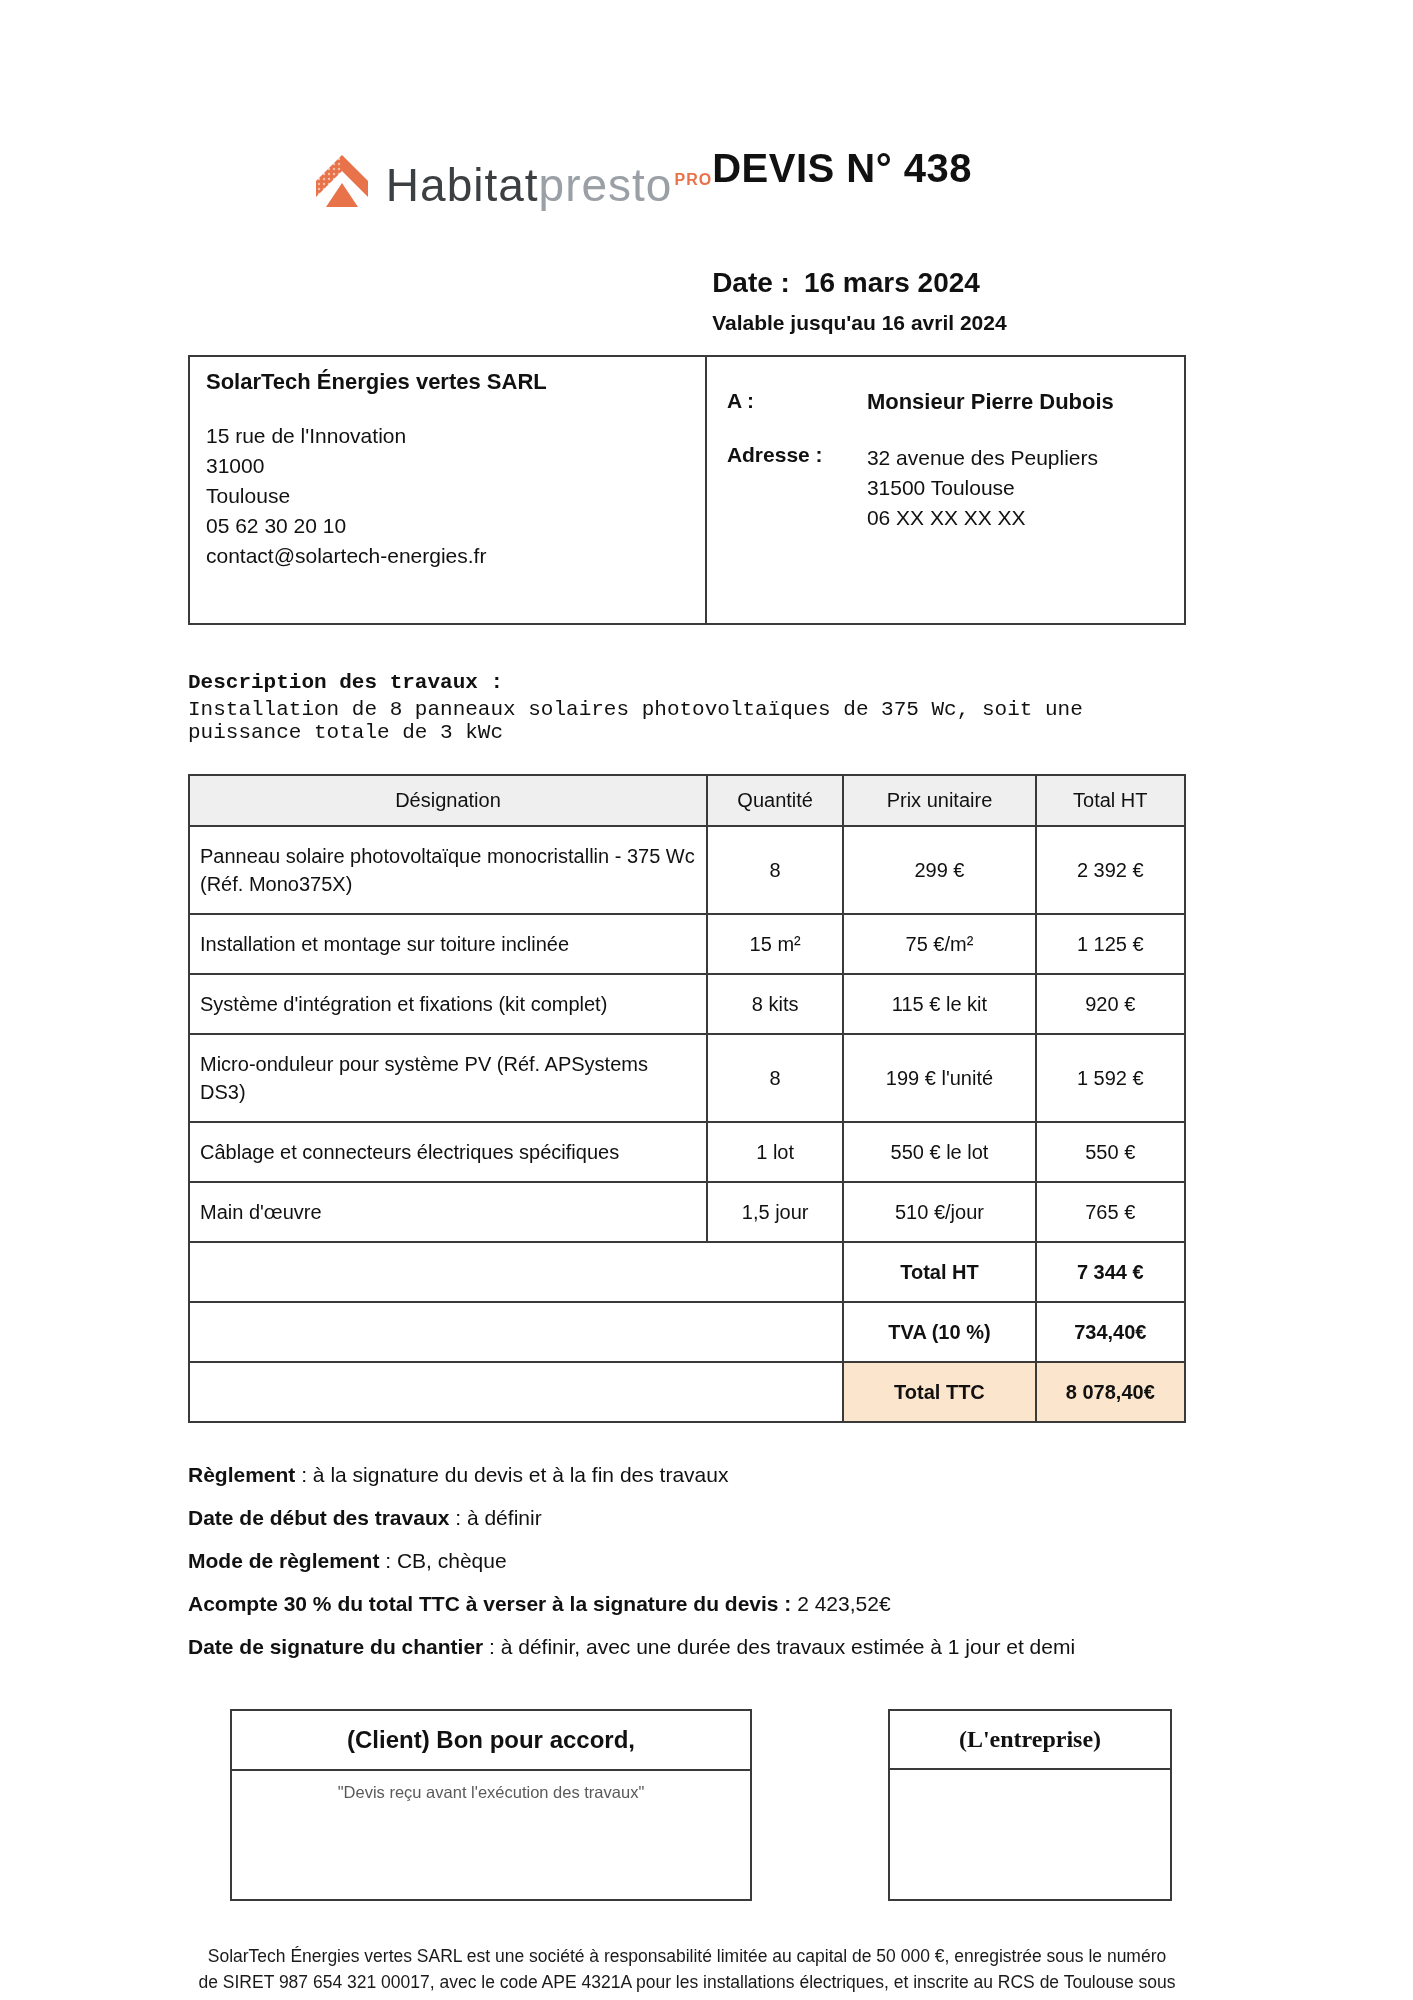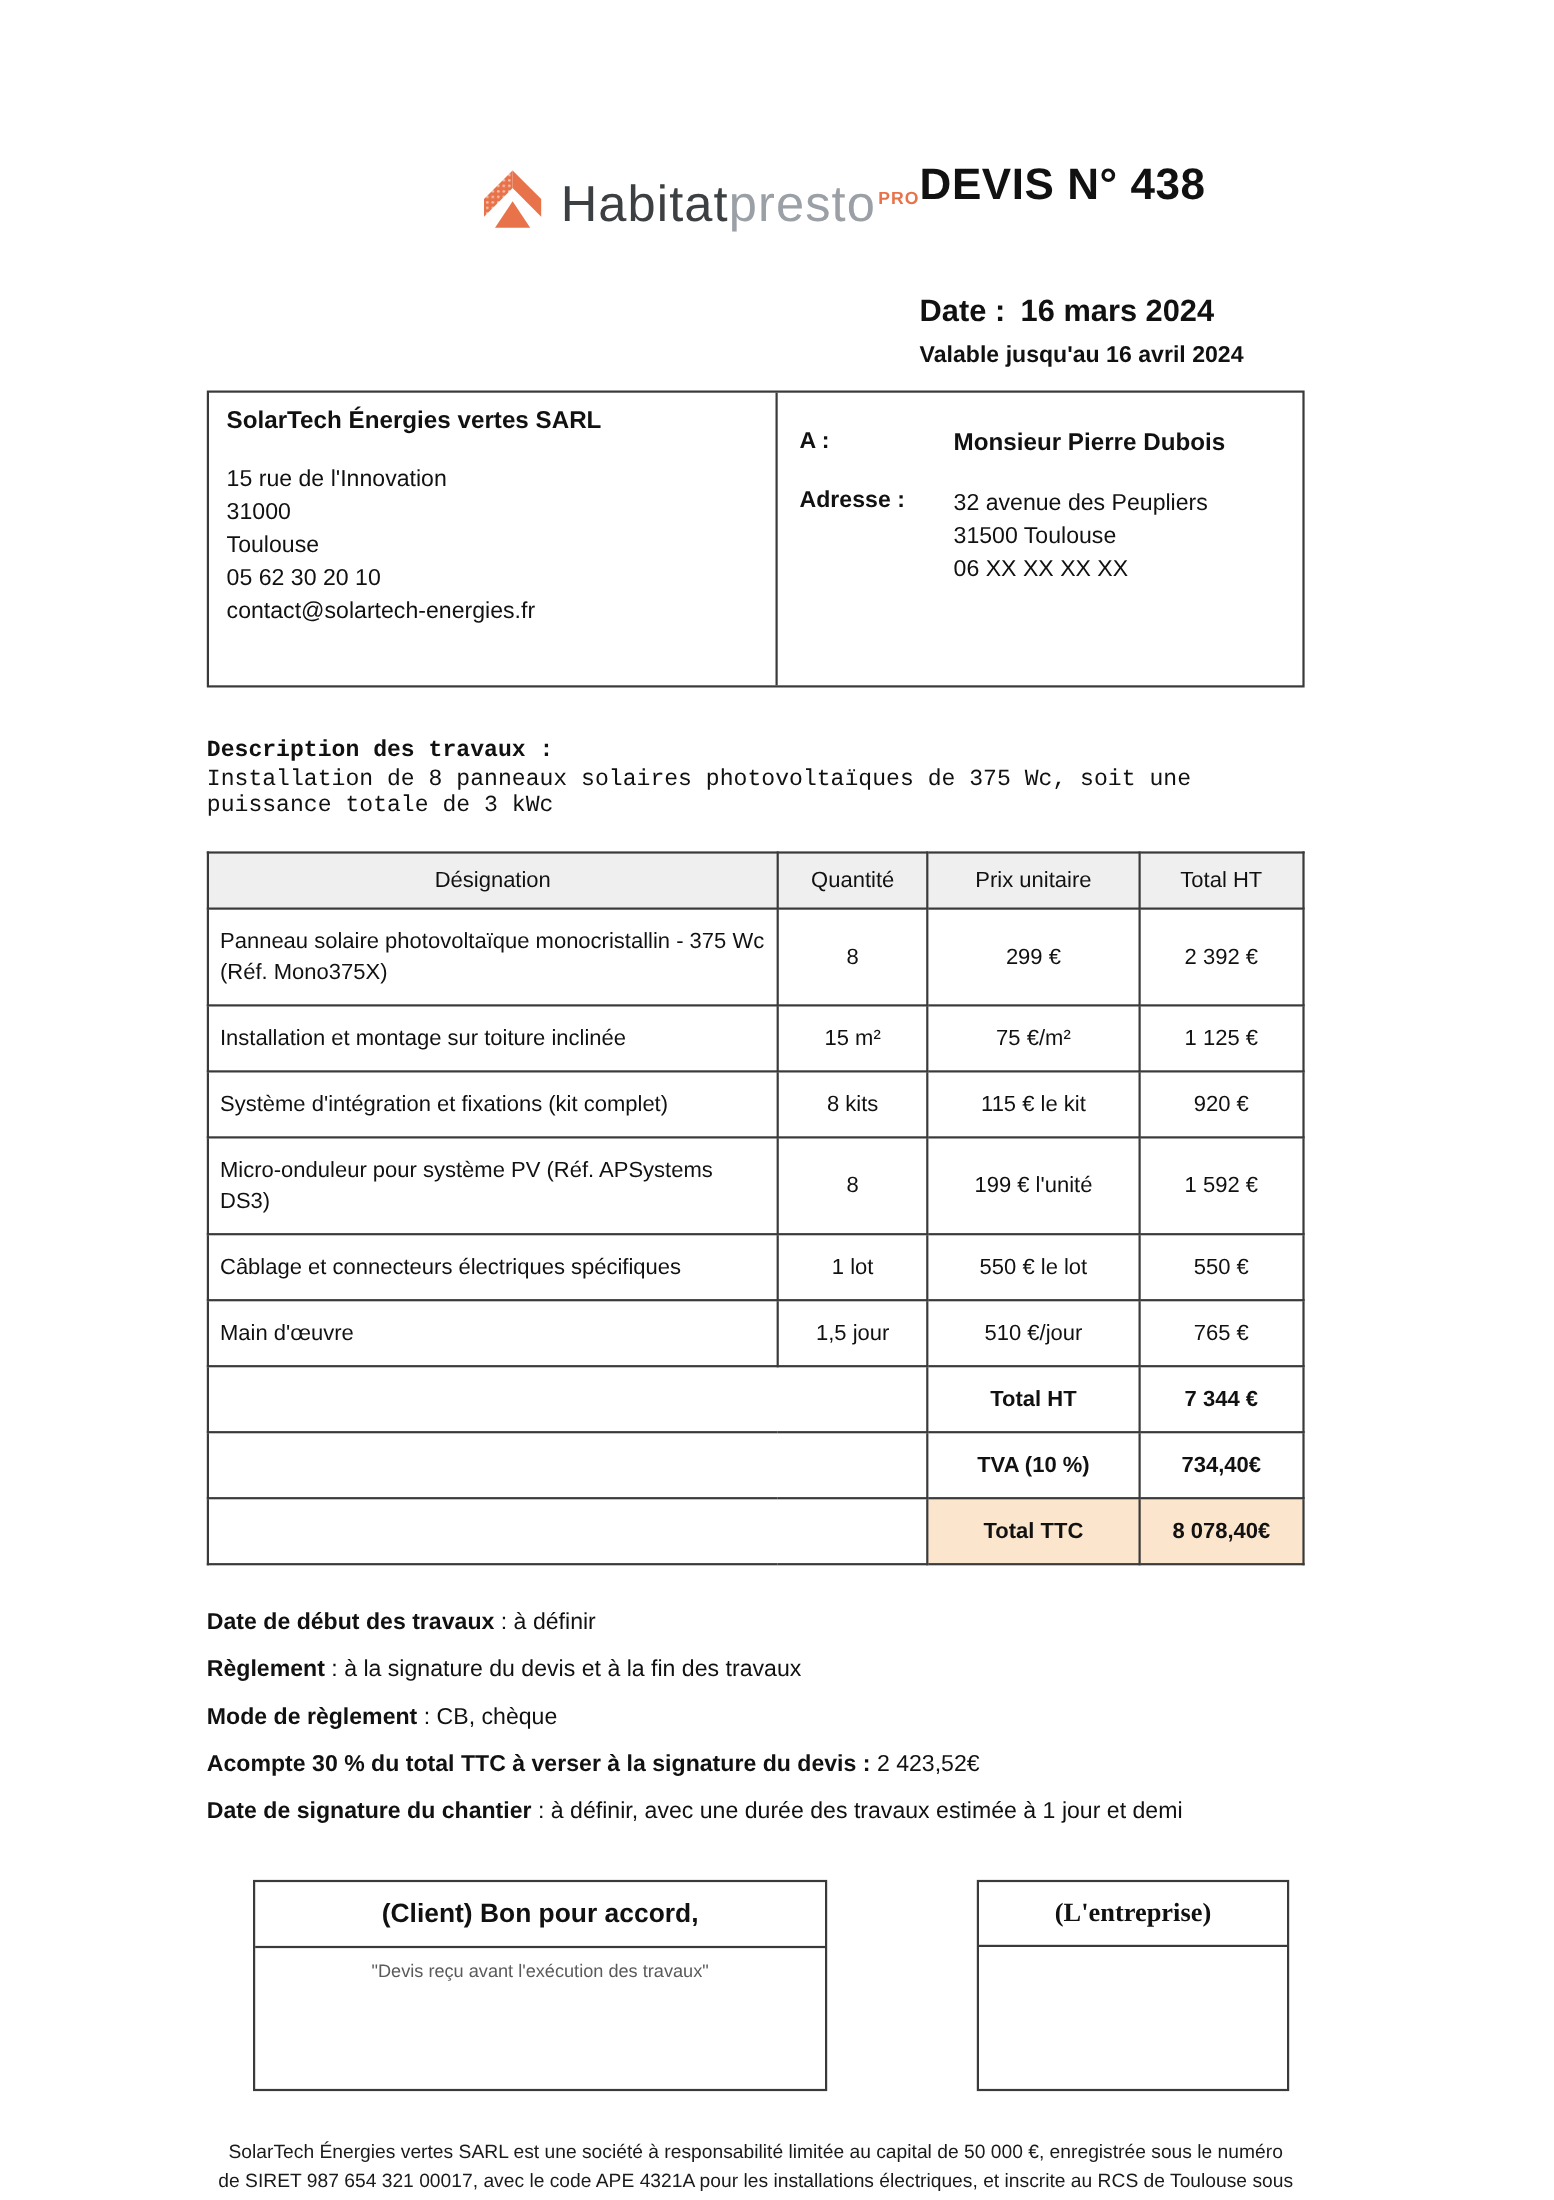--- a/index.html
+++ b/index.html
@@ -8,21 +8,21 @@
     --header-bg:#efefef;
     --line:#3a3a3a;
     --ink:#111;
   }
   *{box-sizing:border-box;margin:0;padding:0;}
   html,body{background:#fff;}
   body{font-family:"Liberation Sans","DejaVu Sans",sans-serif;color:var(--ink);}
   .page{width:1413px;height:2000px;background:#fff;padding:146px 227px 0 188px;overflow:hidden;position:relative;}
 
   
-  .top{display:flex;justify-content:flex-end;align-items:flex-start;}
+  .top{display:flex;justify-content:center;align-items:flex-start;}
   .logo{display:flex;align-items:center;gap:14px;margin-top:6px;}
   .logo svg{display:block;}
   .brand{font-size:46px;letter-spacing:1px;color:#3c4043;white-space:nowrap;}
   .brand .sec{color:#9aa0a6;}
   .brand .pro{color:var(--accent);font-size:16px;font-weight:bold;vertical-align:super;letter-spacing:1px;margin-left:2px;}
   .title-block{width:350px;text-align:left;}
   .doc-title{font-size:40px;font-weight:bold;letter-spacing:0.5px;}
   .date-line{margin-top:76px;font-size:28px;font-weight:bold;white-space:nowrap;}
   .date-line .dv{margin-left:14px;margin-top:20px;}
   .validity{margin-top:12px;font-size:21px;font-weight:bold;white-space:nowrap;}
@@ -195,22 +195,22 @@
         </tr>
         <tr>
           <td class="spacer" colspan="2"></td>
           <td class="tlabel hl">Total TTC</td>
           <td class="tvalue hl">8 078,40€</td>
         </tr>
       </tbody>
   </table>
 
   <div class="terms">
+      <p><b>Règlement</b><span> : à la signature du devis et à la fin des travaux</span></p>
       <p><b>Date de début des travaux</b><span> : à définir</span></p>
-      <p><b>Règlement</b><span> : à la signature du devis et à la fin des travaux</span></p>
       <p><b>Mode de règlement</b><span> : CB, chèque</span></p>
       <p><b>Acompte 30 % du total TTC à verser à la signature du devis :</b><span> 2 423,52€</span></p>
       <p><b>Date de signature du chantier</b><span> : à définir, avec une durée des travaux estimée à 1 jour et demi</span></p>
     </div>
 
   <div class="sigs">
     <div class="sig-box sig-client">
       <div class="sig-header">(Client) Bon pour accord,</div>
       <div class="sig-body">
         <span>"Devis reçu avant l'exécution des travaux"</span>

